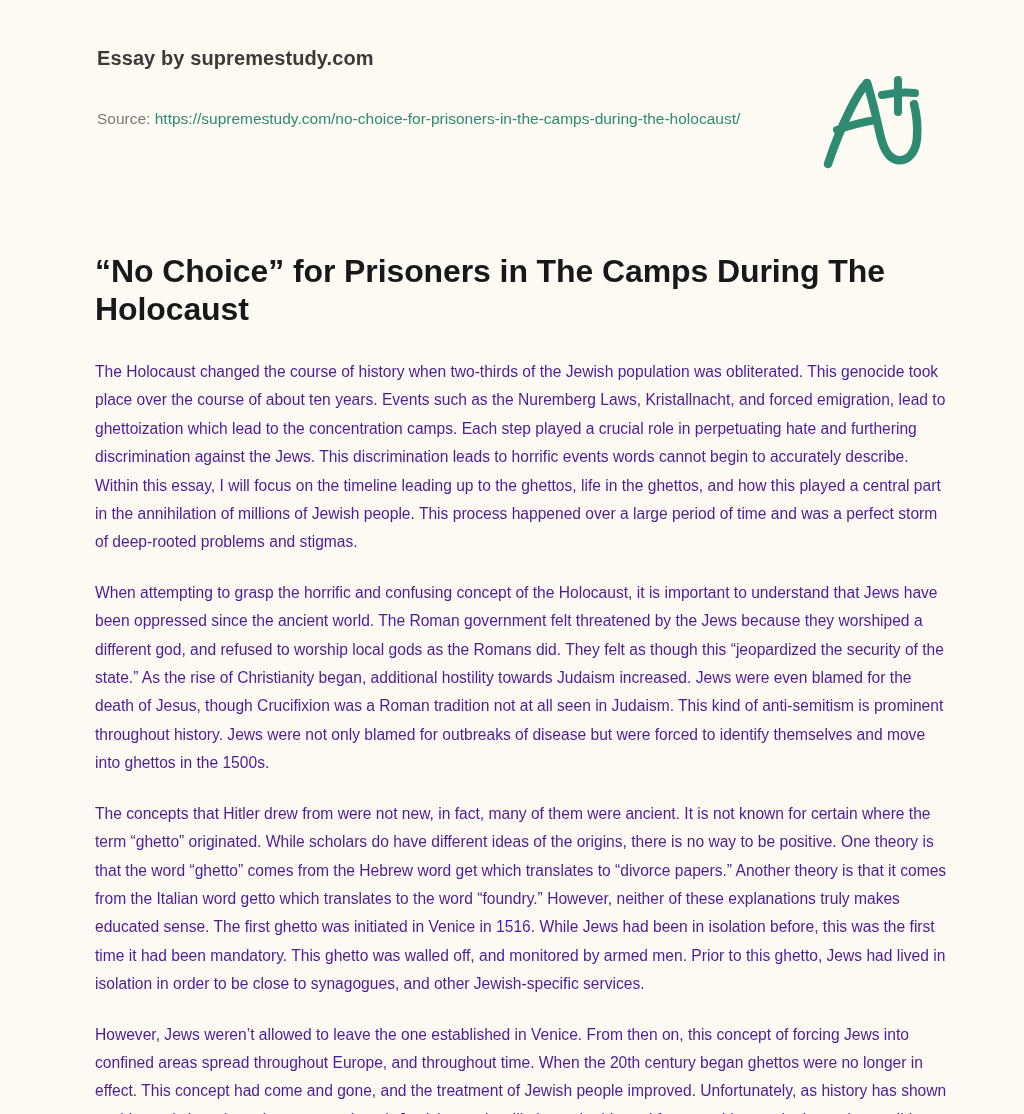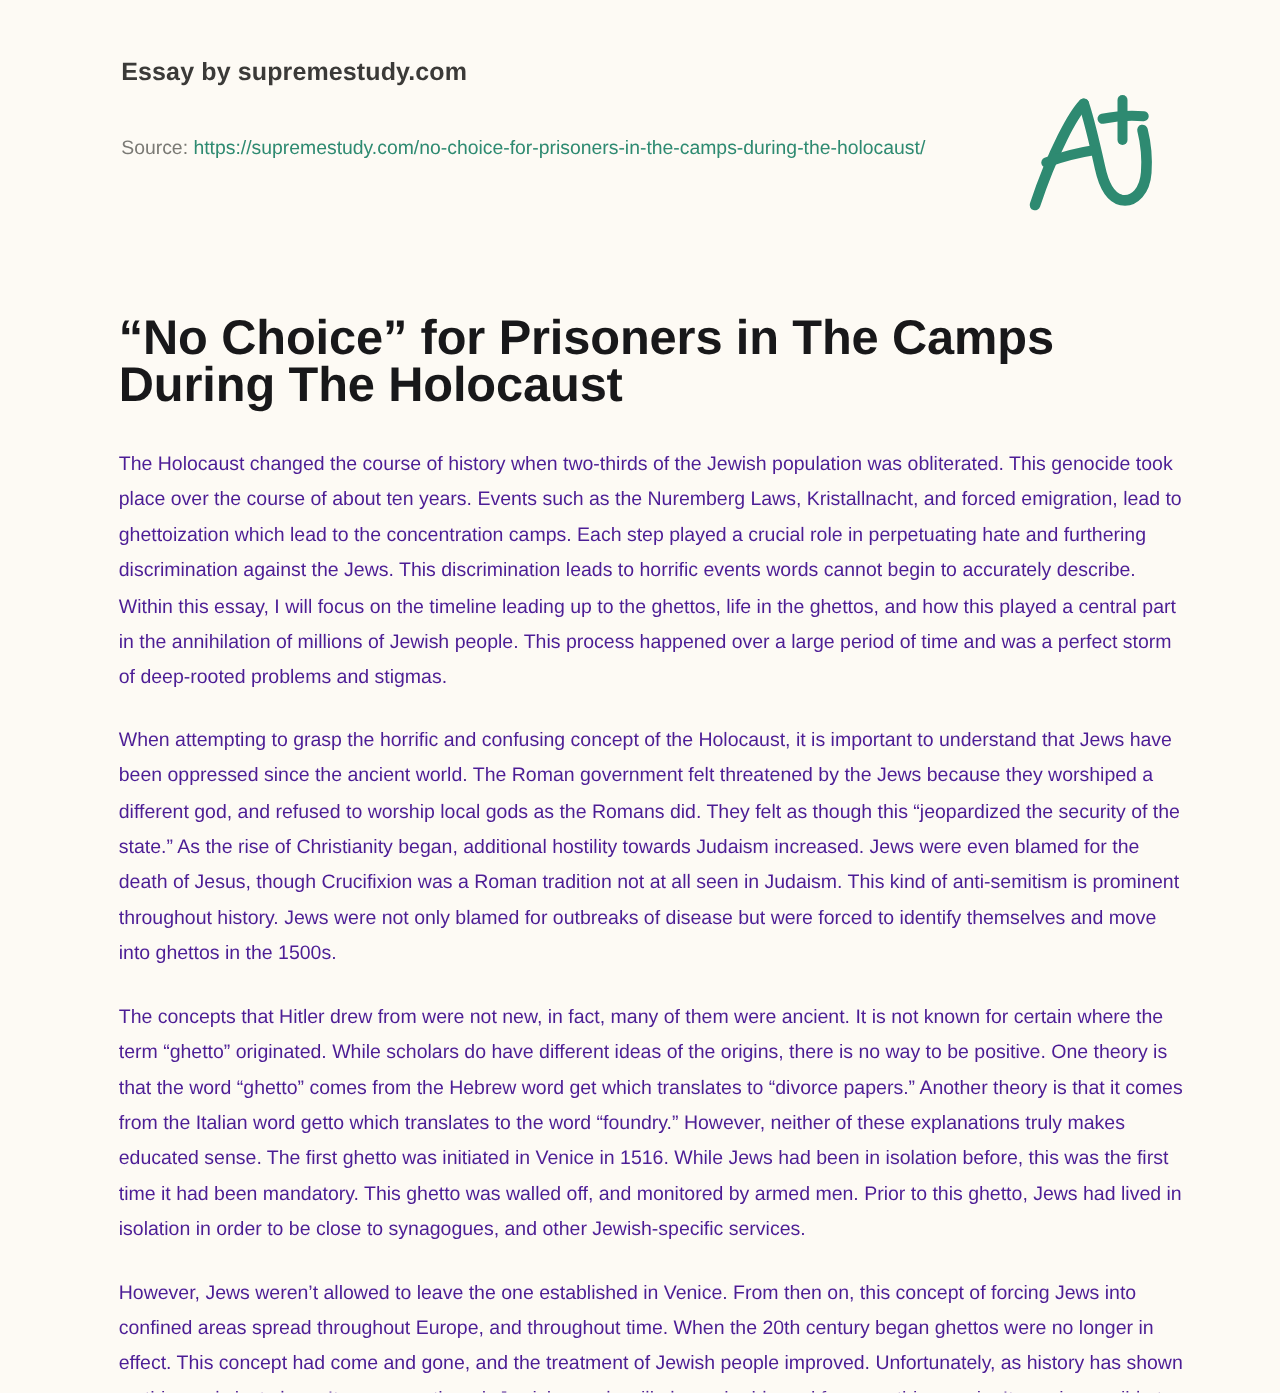--- a/index.html
+++ b/index.html
@@ -77,21 +77,21 @@
   
   .article {
     position: absolute;
     left: 95px;
     top: 252px;
     width: 856px;
   }
 
   .article-title {
     margin: 0 0 12px 0;
-    font-size: 39px;
+    font-size: 32px;
     line-height: 38px;
     font-weight: bold;
     color: #18181a;
     letter-spacing: -0.1px;
   }
 
   .body-copy {
     margin-top: 30px;
   }
 

